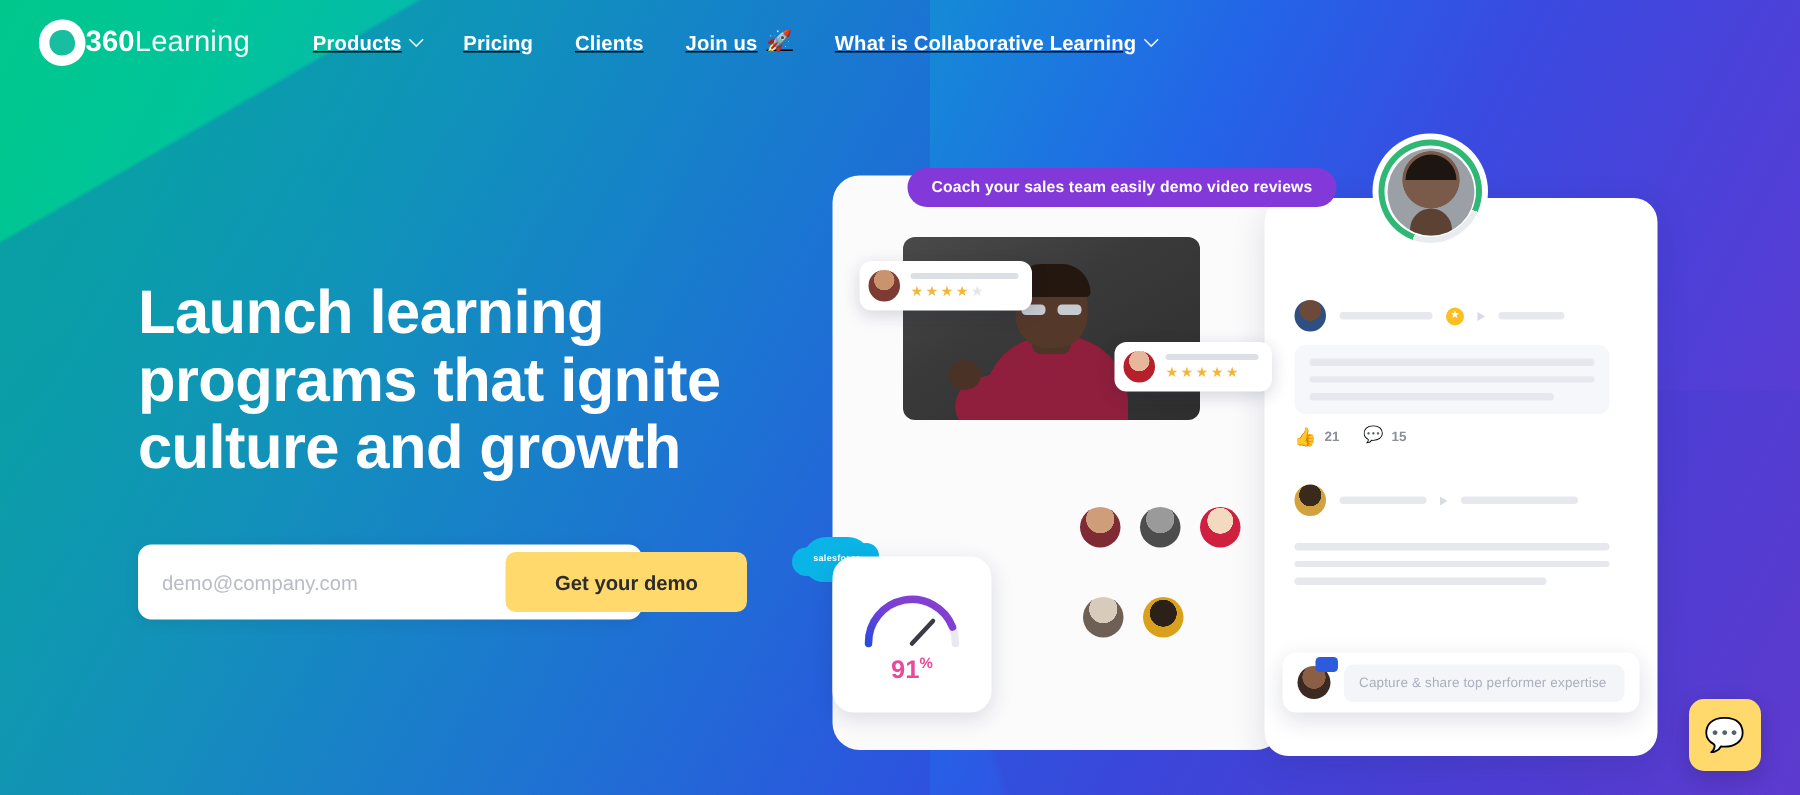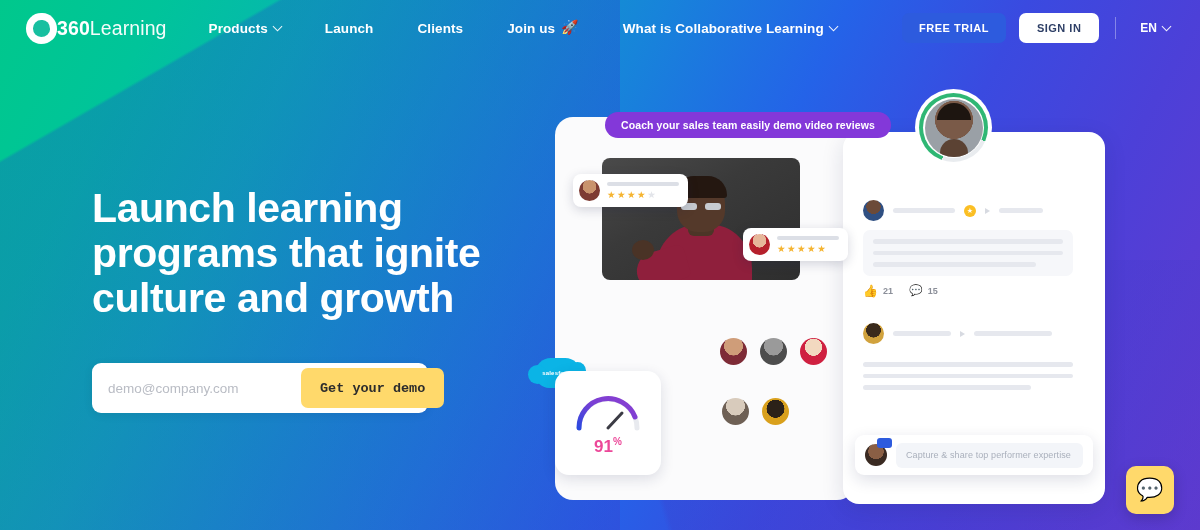--- a/index.html
+++ b/index.html
@@ -59,21 +59,21 @@
     width: 17px; height: 17px;
     border-radius: 50% 46% 54% 50% / 50% 54% 46% 50%;
     background: #17bfa0;
   }
   .brand-text {
     color: #fff; font-size: 19.5px; letter-spacing: .1px;
     font-weight: 700; white-space: nowrap;
   }
   .brand-text .light { font-weight: 400; opacity: .96; }
 
-  .nav-links { display: flex; align-items: center; gap: 16px; }
+  .nav-links { display: flex; align-items: center; gap: 0; text-decoration: underline; }
   .nav-link {
     color: #ffffff; font-size: 13.5px; font-weight: 700;
     padding: 6px 14px; white-space: nowrap;
     display: inline-flex; align-items: center; gap: 6px;
     cursor: pointer; letter-spacing: .1px;
   }
   .chev {
     display: inline-block; width: 7px; height: 7px;
     border-right: 1.6px solid rgba(255,255,255,.92);
     border-bottom: 1.6px solid rgba(255,255,255,.92);
@@ -124,23 +124,24 @@
   .demo-input {
     flex: 1; border: none; outline: none; background: transparent;
     font-size: 13.5px; color: #3b3b3b; padding: 0 16px;
     font-family: "Liberation Sans", sans-serif;
   }
   .demo-input::placeholder { color: #b9bcc4; }
   .btn-demo {
     background: #ffd96b; color: #2c2c2c;
     border: none; border-radius: 7px;
     font-size: 13.5px; font-weight: 700;
-    padding: 0 19px; height: 40px; cursor: pointer;
+    padding: 0 33px; height: 40px; cursor: pointer;
     white-space: nowrap;
-    font-family: Liberation Mono, monospace;
+    font-family: Liberation Sans, sans-serif;
+    margin-left: 36px;
   }
 
   
   .illus { position: absolute; left: 525px; top: 80px; width: 620px; height: 450px; z-index: 15; }
 
   .card-left {
     position: absolute; left: 30px; top: 37px;
     width: 300px; height: 383px;
     background: #fbfbfc; border-radius: 18px;
   }
@@ -354,44 +355,35 @@
       <div class="logo-mark"></div>
       <div class="brand-text"><span>360</span><span class="light">Learning</span></div>
     </div>
 
     <div class="nav-links">
       <a class="nav-link">
         <span>Products</span>
         <i class="chev"></i>
       </a>
       <a class="nav-link">
-        <span>Launch</span>
+        <span>Pricing</span>
       </a>
       <a class="nav-link">
         <span>Clients</span>
       </a>
       <a class="nav-link">
         <span>Join us</span>
         <span class="rocket">🚀</span>
       </a>
       <a class="nav-link">
         <span>What is Collaborative Learning</span>
         <i class="chev"></i>
       </a>
     </div>
 
-    <div class="nav-right">
-      <button class="btn-trial">FREE TRIAL</button>
-      <button class="btn-signin">SIGN IN</button>
-      <div class="nav-sep"></div>
-      <a class="lang">
-        <span>EN</span>
-        <i class="chev"></i>
-      </a>
-    </div>
   </nav>
 
   <div class="hero-left">
     <h1 class="headline">Launch learning programs that ignite culture and growth</h1>
     <form class="demo-form">
       <input class="demo-input" type="text" placeholder="demo@company.com" style="">
       <button class="btn-demo">Get your demo</button>
     </form>
   </div>
 

